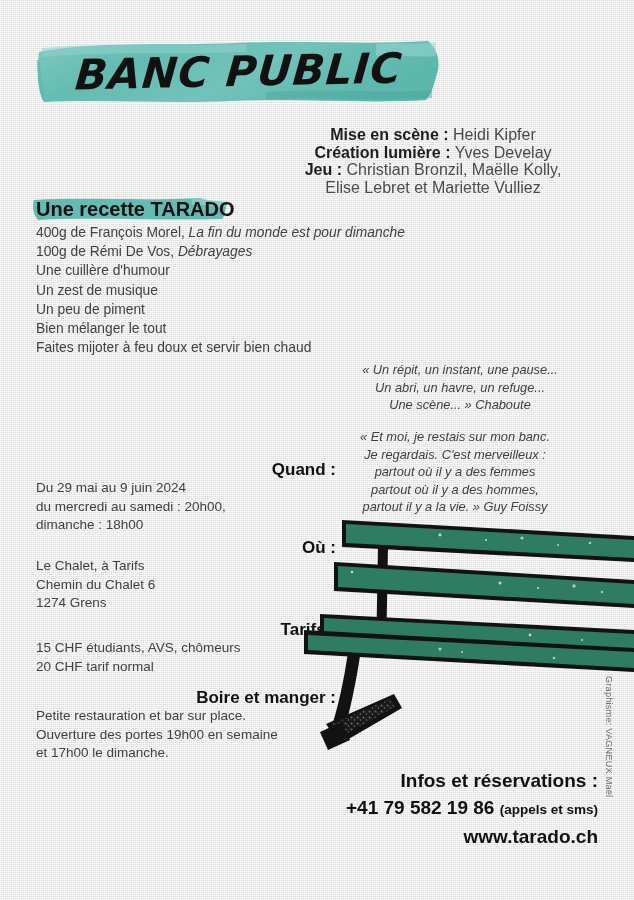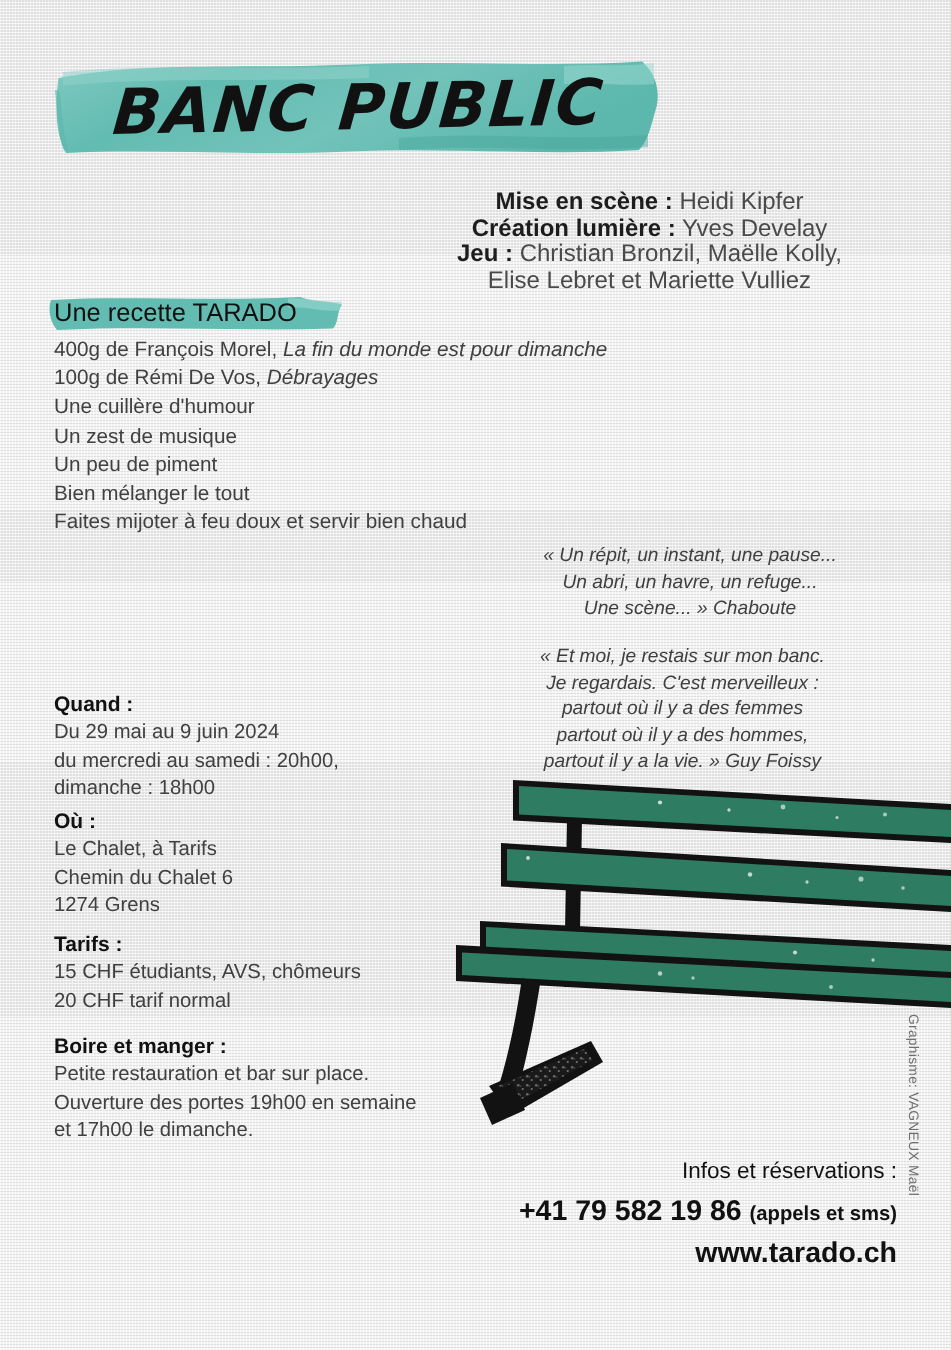--- a/index.html
+++ b/index.html
@@ -88,22 +88,22 @@
   }
   #recipe-heading-wrap svg.hl {
     position: absolute;
     left: -4px;
     top: -1px;
     width: 200px;
     height: 24px;
   }
   #recipe-heading {
     position: relative;
-    font-size: 17px;
-    font-weight: normal;
+    font-size: 20px;
+    font-weight: bold;
     color: #111111;
     line-height: 22px;
     white-space: nowrap;
   }
   #recipe ul {
     list-style: none;
     margin: 0;
     padding: 0;
   }
   #recipe li {
@@ -127,24 +127,25 @@
   #quote-2 { left: 300px; top: 428px; width: 310px; }
   .quote div { white-space: nowrap; }
 
   
   .info-block {
     position: absolute;
     left: 36px;
     width: 300px;
   }
   .info-block .info-title {
-    font-size: 14px;
+    font-size: 17px;
     font-weight: bold;
     color: #111111;
     line-height: 19px;
+    text-align: right;
   }
   .info-block .info-line {
     font-size: 13.5px;
     line-height: 18.6px;
     color: #404040;
     white-space: nowrap;
   }
   #block-quand  { top: 460px; }
   #block-ou     { top: 538px; }
   #block-tarifs { top: 620px; }
@@ -163,22 +164,22 @@
   
   #contact {
     position: absolute;
     right: 36px;
     top: 768px;
     width: 360px;
     text-align: right;
     color: #111111;
   }
   #contact .infos-line {
-    font-size: 15px;
-    font-weight: normal;
+    font-size: 19px;
+    font-weight: bold;
     line-height: 26px;
     white-space: nowrap;
   }
   #contact .phone-line {
     font-size: 19px;
     font-weight: bold;
     line-height: 27px;
     white-space: nowrap;
   }
   #contact .phone-line .small {

